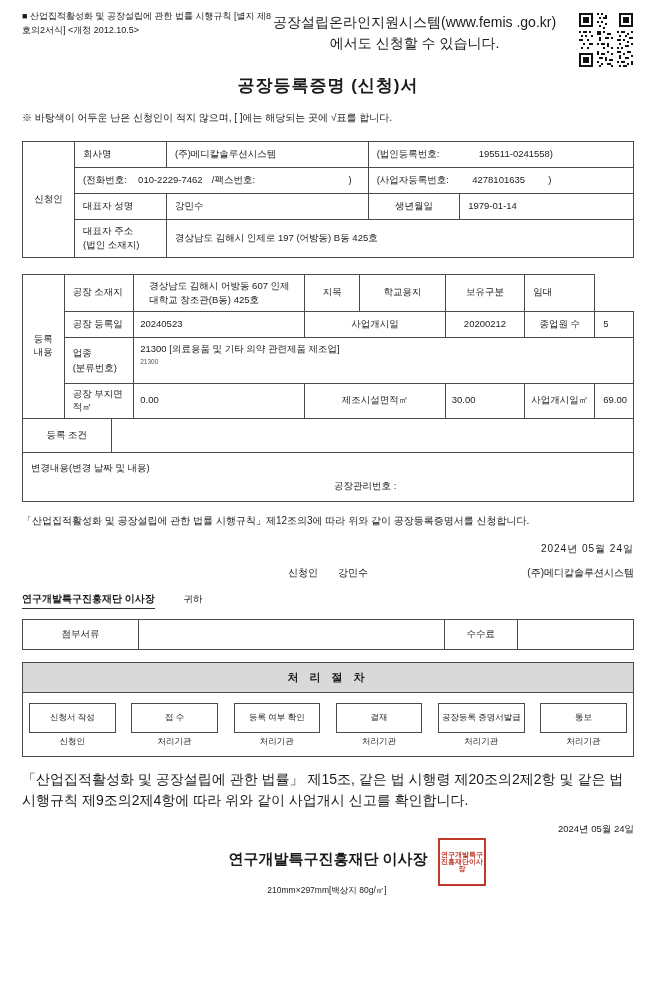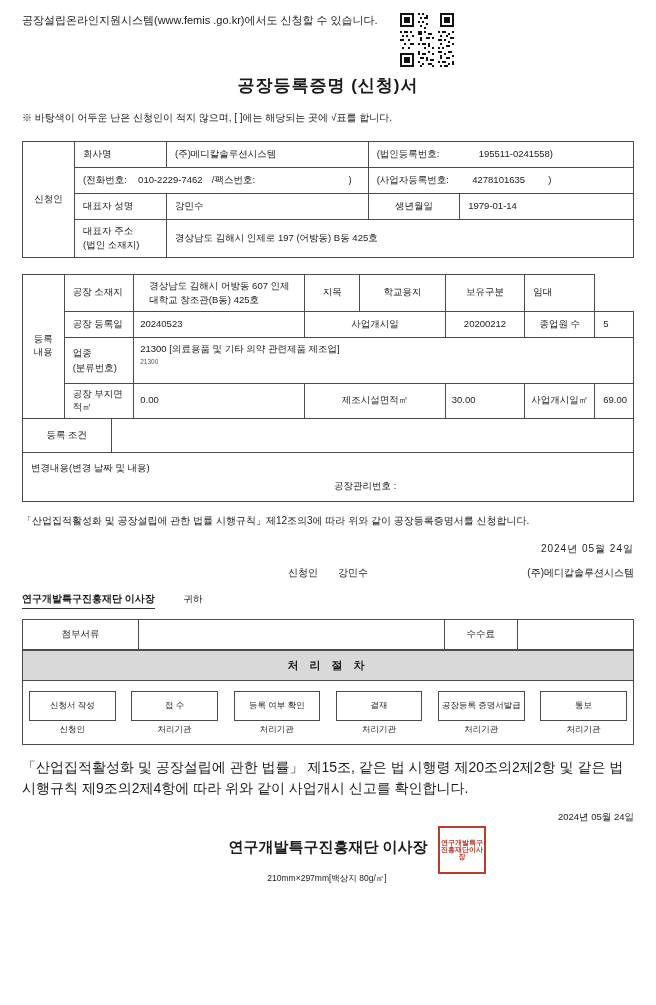--- a/index.html
+++ b/index.html
@@ -12,21 +12,21 @@
     font-size: 9.5px;
     color: #1a1a1a;
     position: relative;
     overflow: hidden;
   }
   .page { position: relative; width: 656px; height: 1005px; padding: 10px 22px 0 22px; }
 
   
   .top-row { display: flex; align-items: flex-start; justify-content: space-between; }
   .form-ref { font-size: 9px; line-height: 1.5; max-width: 400px; }
-  .online-note { font-size: 11px; text-align: right; line-height: 1.5; margin-right: 19px; padding-top: 2px; }
+  .online-note { font-size: 14px; text-align: center; line-height: 1.5; margin-right: 19px; padding-top: 2px; }
   .qr { width: 58px; height: 58px; flex: none; position: relative; background:#fff;
         border: 1px solid #fff; }
   .qr svg { display:block; }
 
   .doc-title { text-align: center; font-size: 17px; font-weight: bold; letter-spacing: 1px; margin-top: 6px; }
   .notice { font-size: 10px; margin-top: 14px; margin-bottom: 6px; }
 
   
   table { border-collapse: collapse; width: 100%; }
   td, th { border: 1px solid #4a4a4a; padding: 4px 6px; font-size: 9.5px; font-weight: normal;
@@ -60,21 +60,21 @@
   .applicant-line .name { }
   .applicant-line .corp { position: absolute; right: 0; }
   .addressee { margin-top: 12px; font-size: 10px; font-weight: bold; }
   .addressee .to { font-weight: normal; margin-left: 26px; font-size: 9.5px; }
   .addressee-underline { border-bottom: 1px solid #333; display: inline-block; padding-bottom: 2px; }
 
   .t-attach { margin-top: 10px; }
   .t-attach td { height: 30px; }
 
   .proc-title { background: #d9d9d9; border: 1px solid #4a4a4a; text-align: center;
-                font-size: 11px; font-weight: bold; letter-spacing: 4px; padding: 7px 0; }
+                font-size: 11px; font-weight: bold; letter-spacing: 4px; padding: 7px 0; margin-top: 12px; }
   .proc-wrap { border: 1px solid #4a4a4a; border-top: none; padding: 10px 6px 8px 6px; }
   .proc-row { display: flex; justify-content: space-between; align-items: flex-start; }
   .proc-step { width: 14.5%; text-align: center; }
   .proc-box { border: 1px solid #4a4a4a; font-size: 8.5px; padding: 4px 2px; line-height: 1.3;
               height: 30px; display: flex; align-items: center; justify-content: center; }
   .proc-cap { font-size: 8.5px; margin-top: 3px; }
 
   .footer-note { margin-top: 12px; font-size: 14px; line-height: 1.5; }
   .footer-date { text-align: right; margin-top: 12px; font-size: 9.5px; }
 
@@ -85,20 +85,23 @@
            letter-spacing: 0px; transform: rotate(0deg); background: rgba(255,255,255,0.2); }
   .stamp span { display:block; }
   .paper-note { text-align: center; font-size: 8.5px; margin-top: 16px; padding-right: 2px; }
 </style>
 </head>
 <body>
 
 <div class="page">
 
   <div class="top-row">
+    <div class="form-ref">
+      <span>■ 산업집적활성화 및 공장설립에 관한 법률 시행규칙 [별지 제8호의2서식] &lt;개정 2012.10.5&gt;</span>
+    </div>
     <div style="display:flex; align-items:flex-start;">
       <div class="online-note">공장설립온라인지원시스템(www.femis .go.kr)에서도 신청할 수 있습니다.</div>
       <div class="qr">
         <svg width="58" height="58" viewBox="0 0 29 29" shape-rendering="crispEdges">
           <rect width="29" height="29" fill="#ffffff"></rect>
           <g fill="#111111">
             <rect x="1" y="1" width="7" height="1"></rect>
               <rect x="1" y="7" width="7" height="1"></rect>
             <rect x="1" y="1" width="1" height="7"></rect>
               <rect x="7" y="1" width="1" height="7"></rect>

